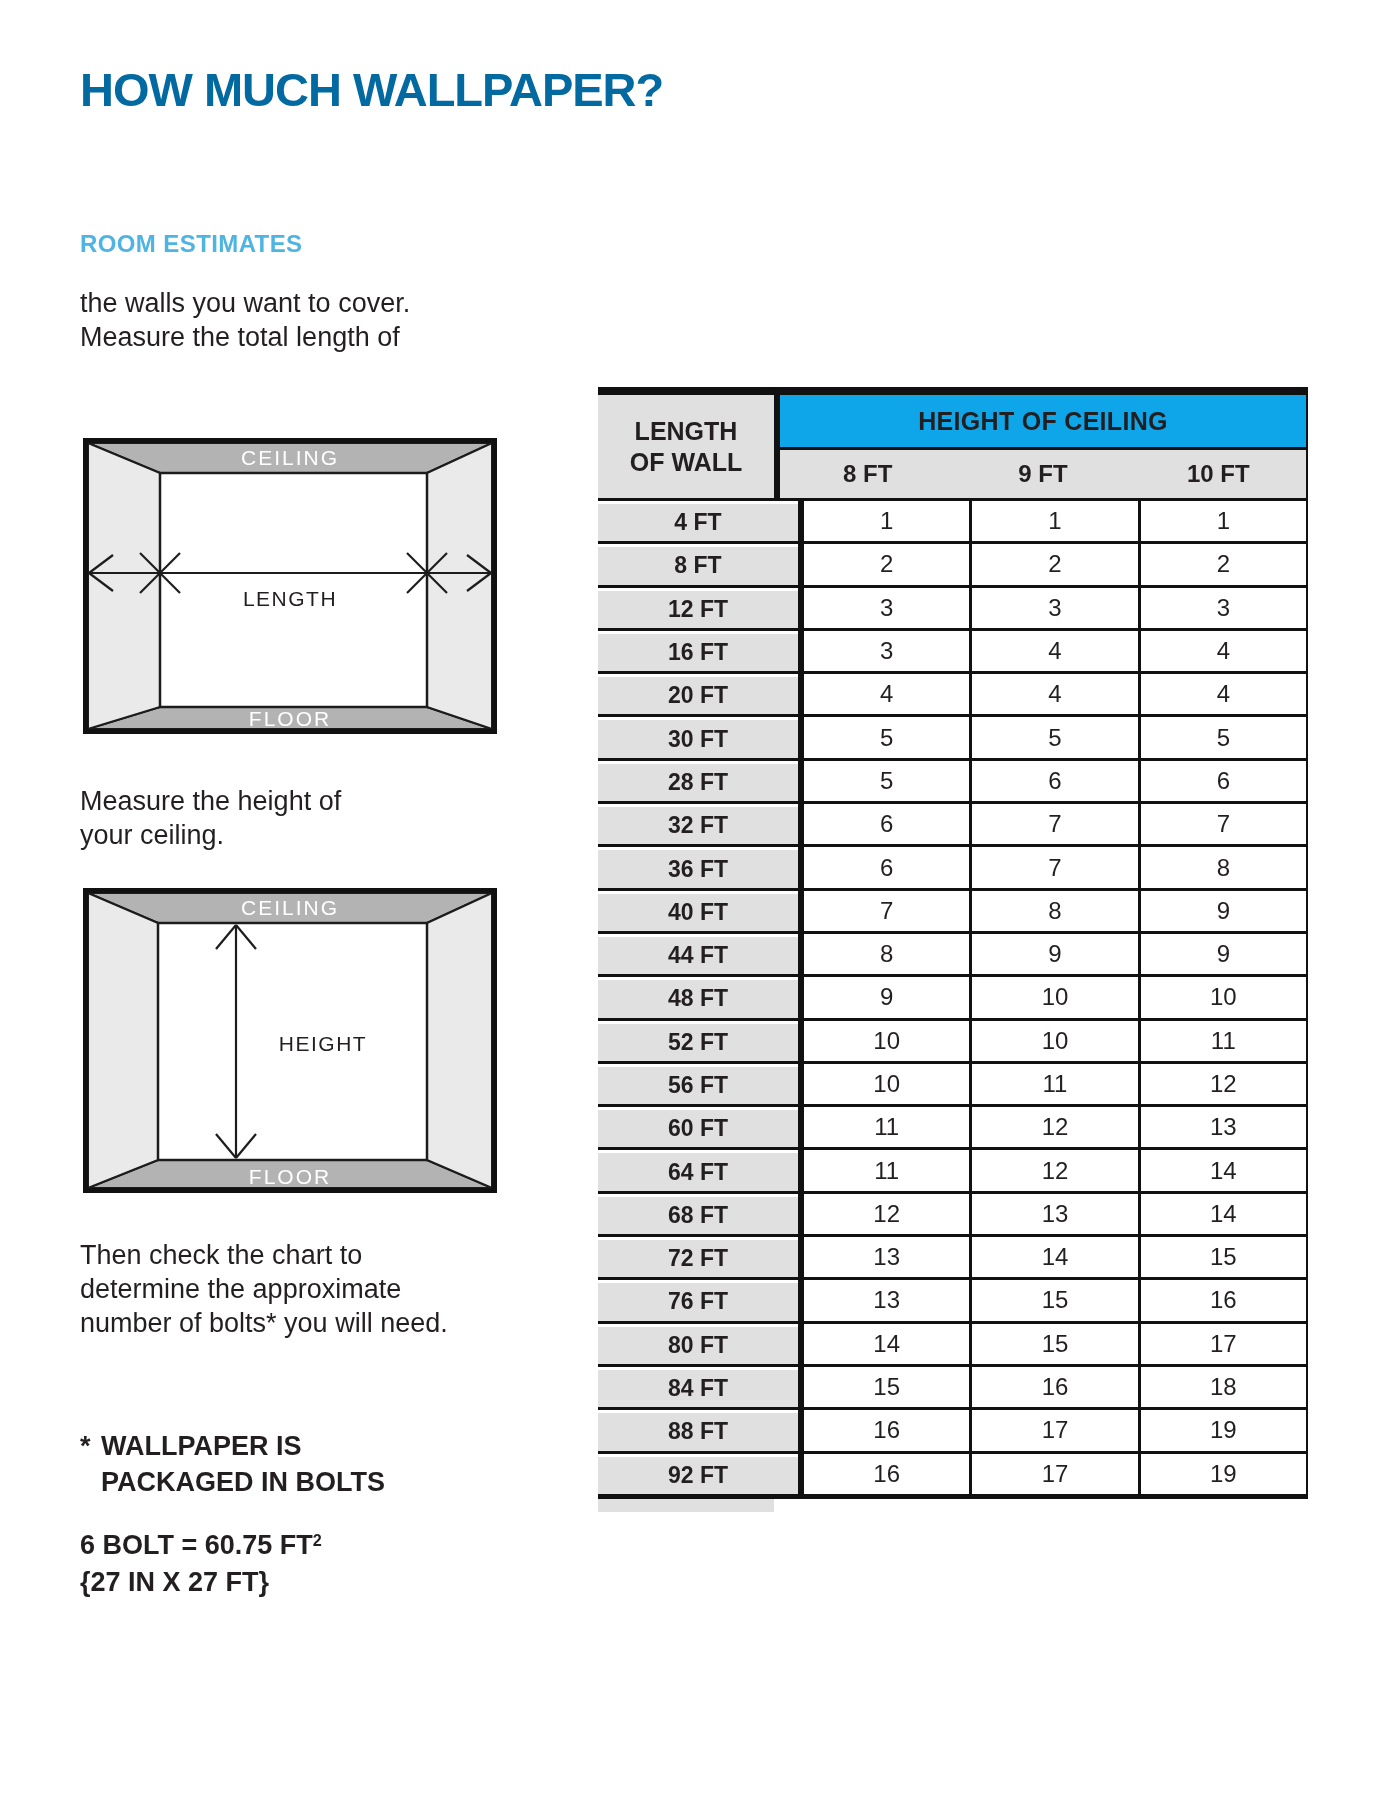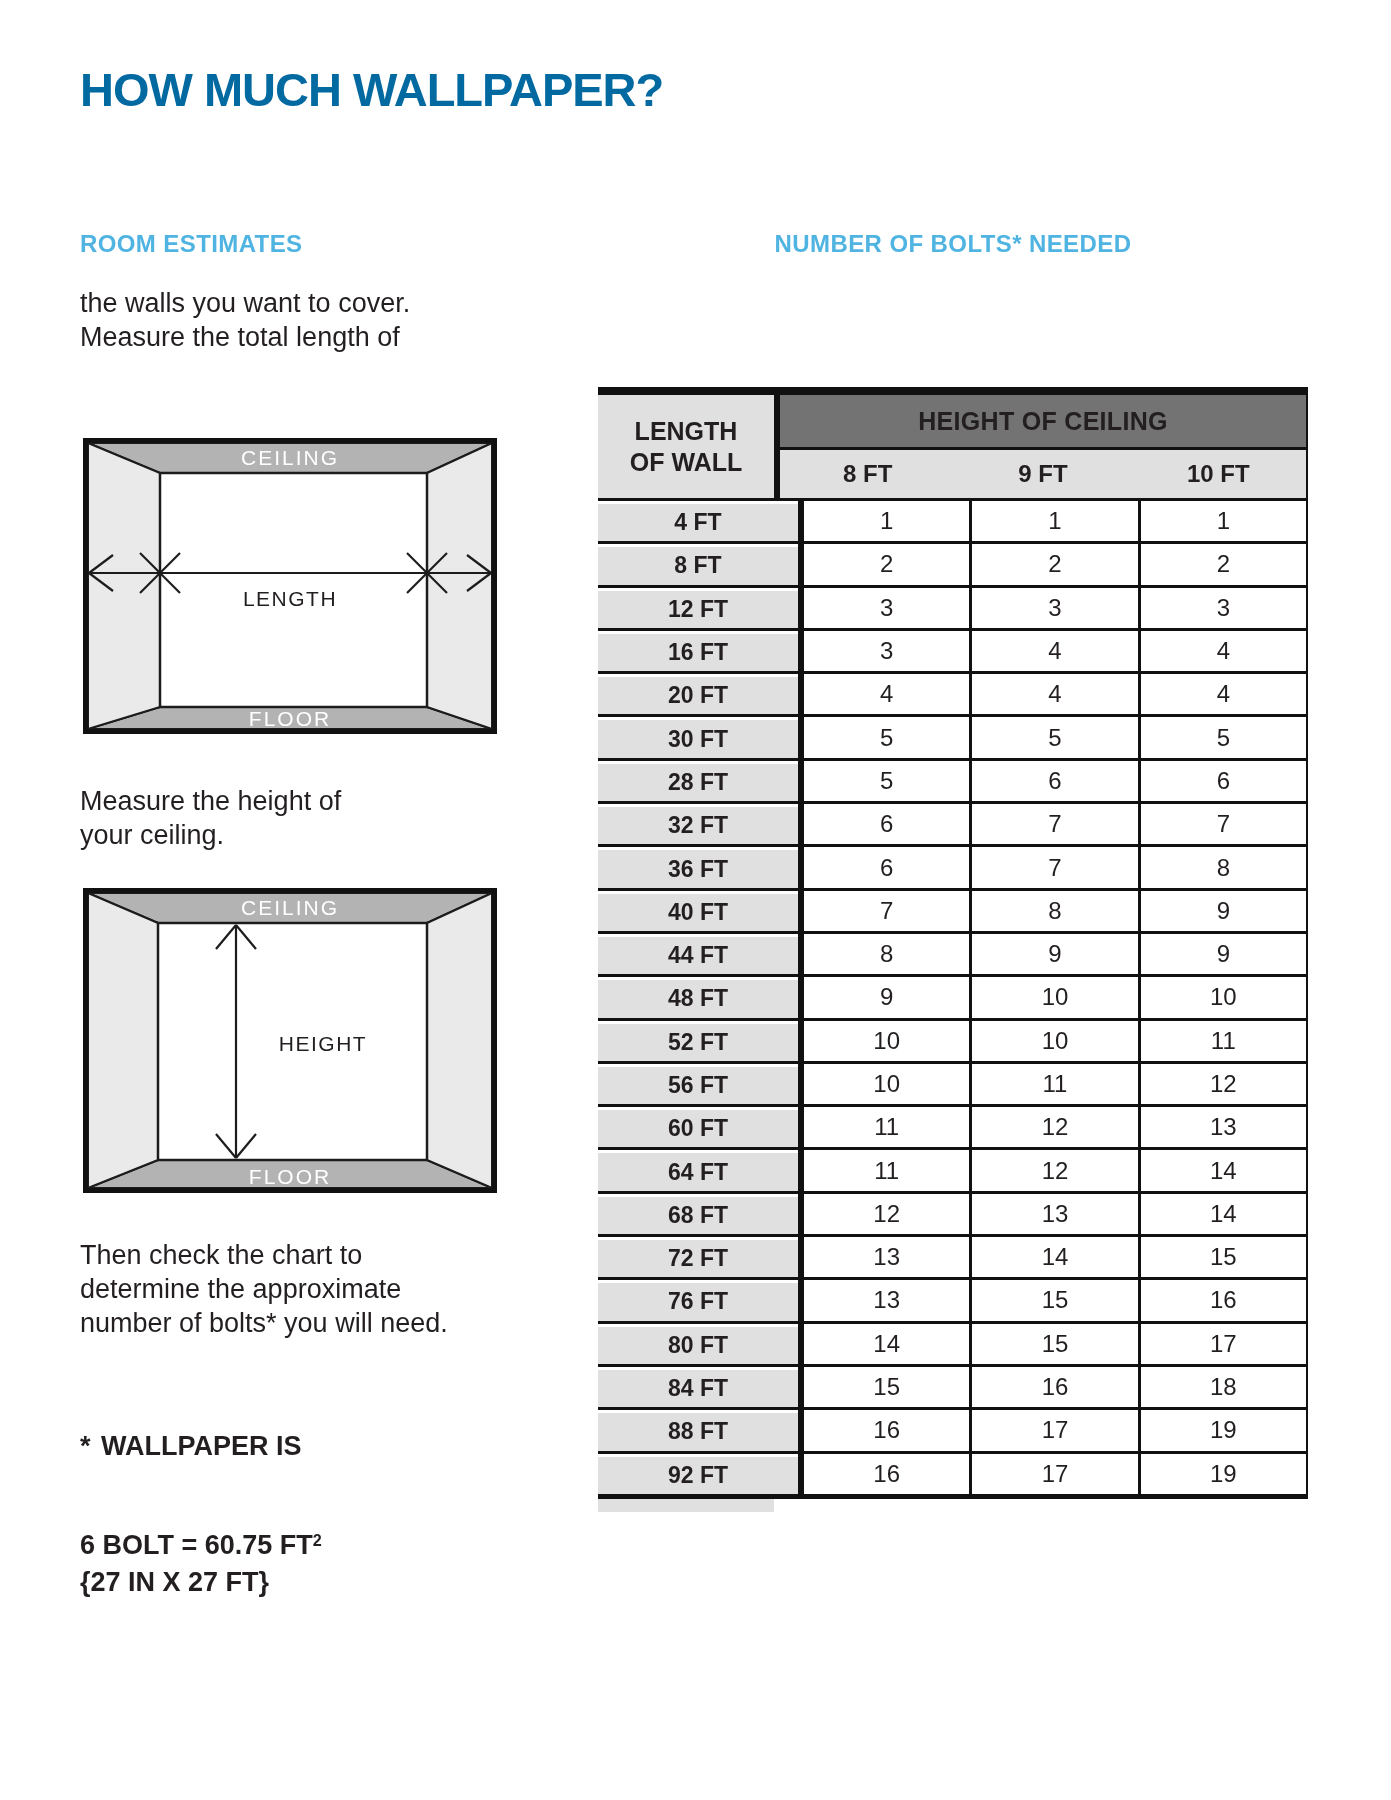--- a/index.html
+++ b/index.html
@@ -42,21 +42,21 @@
   .bar-top{height:8px;background:#111;}
   .bar-bottom{height:5px;background:#111;}
   .tail{width:176px;height:13px;background:#e0e0e0;}
   .thead{display:flex;height:103px;}
   .thead-label{
     width:176px;background:#e0e0e0;display:flex;flex-direction:column;
     align-items:center;justify-content:center;font-weight:bold;font-size:25px;line-height:31px;
   }
   .thead-data{flex:1;border-left:6px solid #111;border-right:2px solid #111;display:flex;flex-direction:column;}
   .thead-group{
-    height:52px;background:#737373;border-bottom:3px solid #111;
+    height:52px;background:#0ea5e9;border-bottom:3px solid #111;
     display:flex;align-items:center;justify-content:center;font-weight:bold;font-size:25px;letter-spacing:.3px;
   }
   .thead-cols{flex:1;background:#e0e0e0;display:flex;}
   .thead-col{flex:1;display:flex;align-items:center;justify-content:center;font-weight:bold;font-size:24px;}
   .trow{display:flex;height:43.3px;border-top:3px solid #111;box-sizing:border-box;}
   .tlabel{width:200px;position:relative;background:#fff;}
   .tlabel-in{
     position:absolute;left:0;right:0;top:3px;bottom:0;background:#e0e0e0;
     display:flex;align-items:center;justify-content:center;font-weight:bold;font-size:23px;
   }
@@ -65,21 +65,20 @@
   .tcell + .tcell{border-left:3px solid #111;}
 </style>
 </head>
 <body>
 
 <div class="page">
 
   <div class="main-title">HOW MUCH WALLPAPER?</div>
 
   <div class="section-heading left-heading">ROOM ESTIMATES</div>
-  <div class="section-heading table-heading">NUMBER OF BOLTS* NEEDED</div>
 
   <div class="para para1">
     <div>the walls you want to cover.</div>
     <div>Measure the total length of</div>
   </div>
 
   <svg class="diagram diagram1" width="414" height="296" viewBox="0 0 414 296">
     <polygon points="5,5 409,5 344,35 77,35" fill="#b3b3b3" stroke="#1c1c1c" stroke-width="2"></polygon>
     <polygon points="5,291 409,291 344,269 77,269" fill="#b3b3b3" stroke="#1c1c1c" stroke-width="2"></polygon>
     <polygon points="5,5 77,35 77,269 5,291" fill="#eaeaea" stroke="#1c1c1c" stroke-width="2"></polygon>
@@ -130,20 +129,24 @@
     <div>Then check the chart to</div>
     <div>determine the approximate</div>
     <div>number of bolts* you will need.</div>
   </div>
 
   <div class="footnote">
     <div class="fn-row">
       <span class="star">*</span>
       <span>WALLPAPER IS</span>
     </div>
+    <div class="fn-row">
+      <span class="star"></span>
+      <span>PACKAGED IN BOLTS</span>
+    </div>
   </div>
 
   <div class="bolt-spec">
     <div><span>6 BOLT = 60.75 FT</span><sup>2</sup></div>
     <div>{27 IN X 27 FT}</div>
   </div>
 
   <div class="bolts-table">
     <div class="bar-top"></div>
     <div class="thead">

